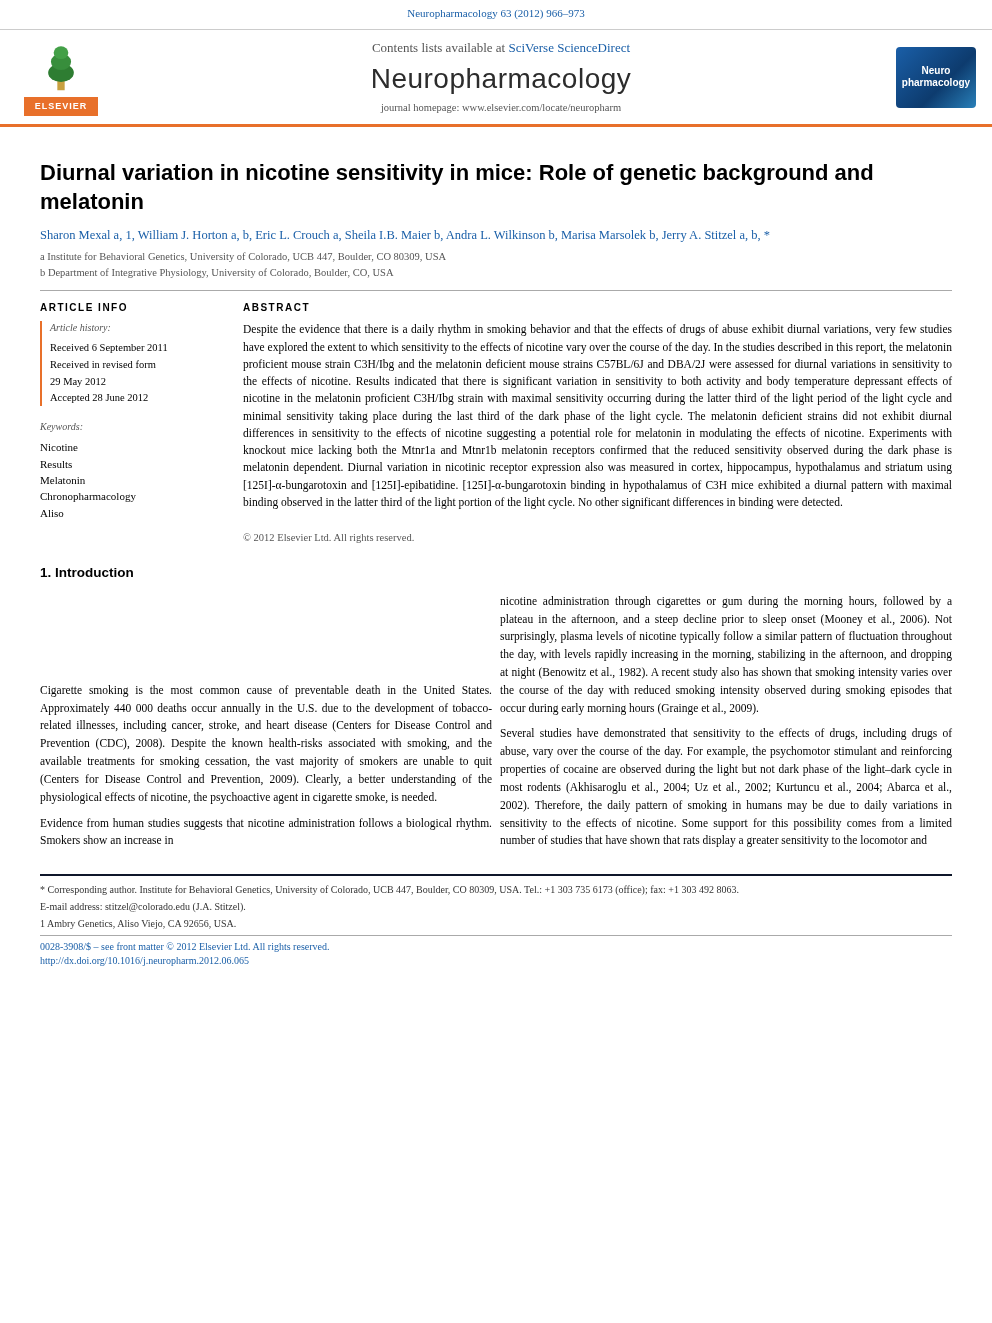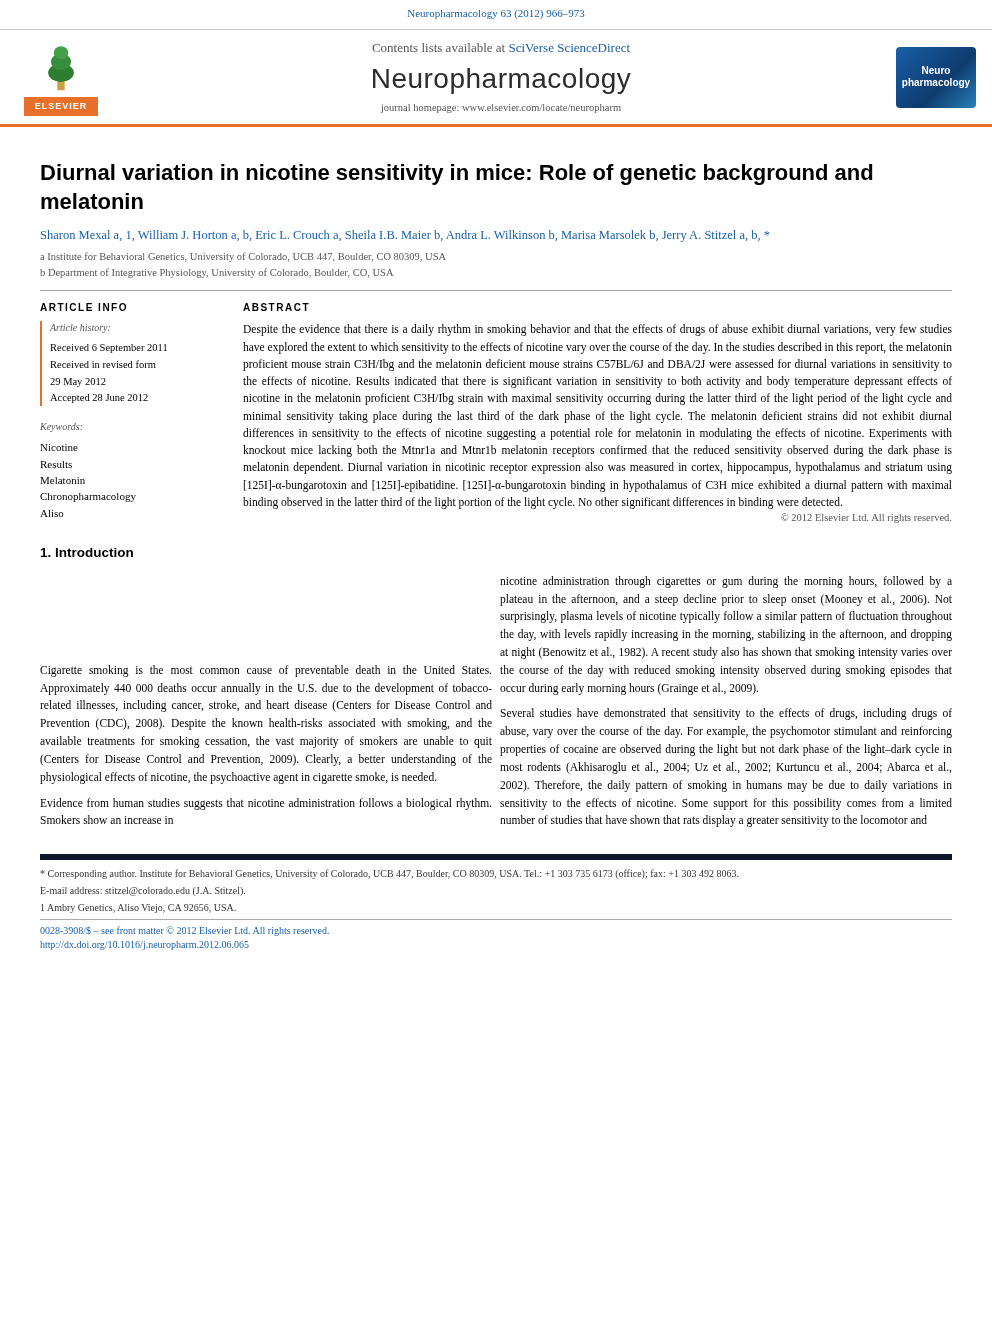--- a/index.html
+++ b/index.html
@@ -186,23 +186,23 @@
     
     .abstract-text {
       font-size: 11.5px;
       line-height: 1.5;
       text-align: justify;
       color: #000;
     }
 
     .copyright-line {
       font-size: 10.5px;
-      text-align: right;
-      color: #555;
-      margin-top: 0;
+      text-align: left;
+      color: #555;
+      margin-top: 20px;
     }
 
     
     .body-section {
       margin-top: 18px;
     }
     .body-section-title {
       font-size: 13.5px;
       font-weight: bold;
       color: #000;
@@ -225,21 +225,21 @@
     .body-para {
       font-size: 11.5px;
       line-height: 1.55;
       text-align: justify;
       margin-bottom: 8px;
       color: #000;
     }
 
     
     .footnotes-area {
-      border-top: 6px solid #0f172a;
+      border-top: 2px solid #0f172a;
       margin-top: 16px;
       padding-top: 6px;
       font-size: 10px;
       color: #333;
       line-height: 1.5;
     }
     .footnote-item { margin-bottom: 2px; }
     .bottom-bar {
       border-top: 1px solid #aaa;
       padding-top: 4px;

